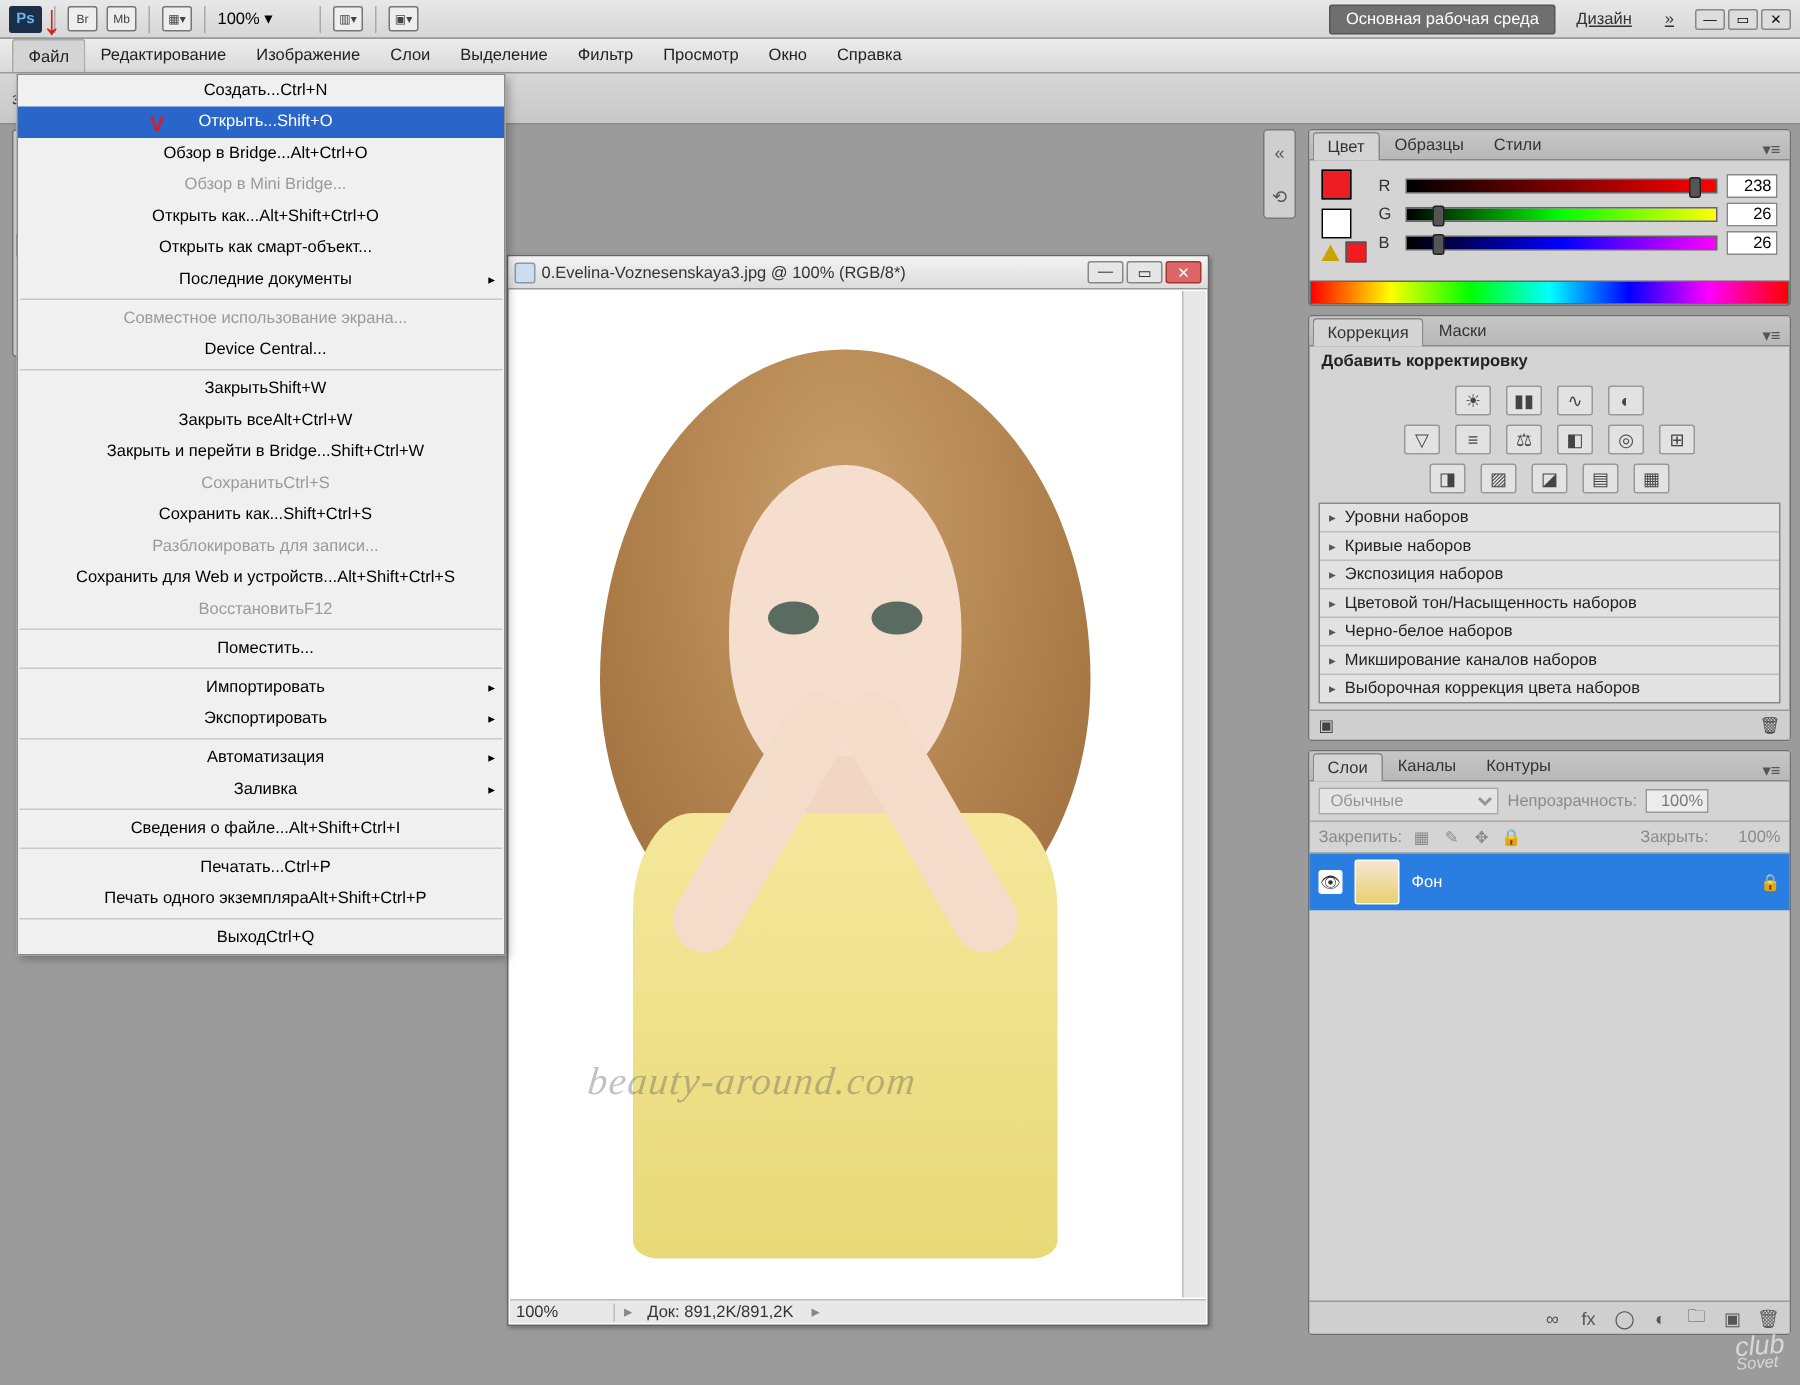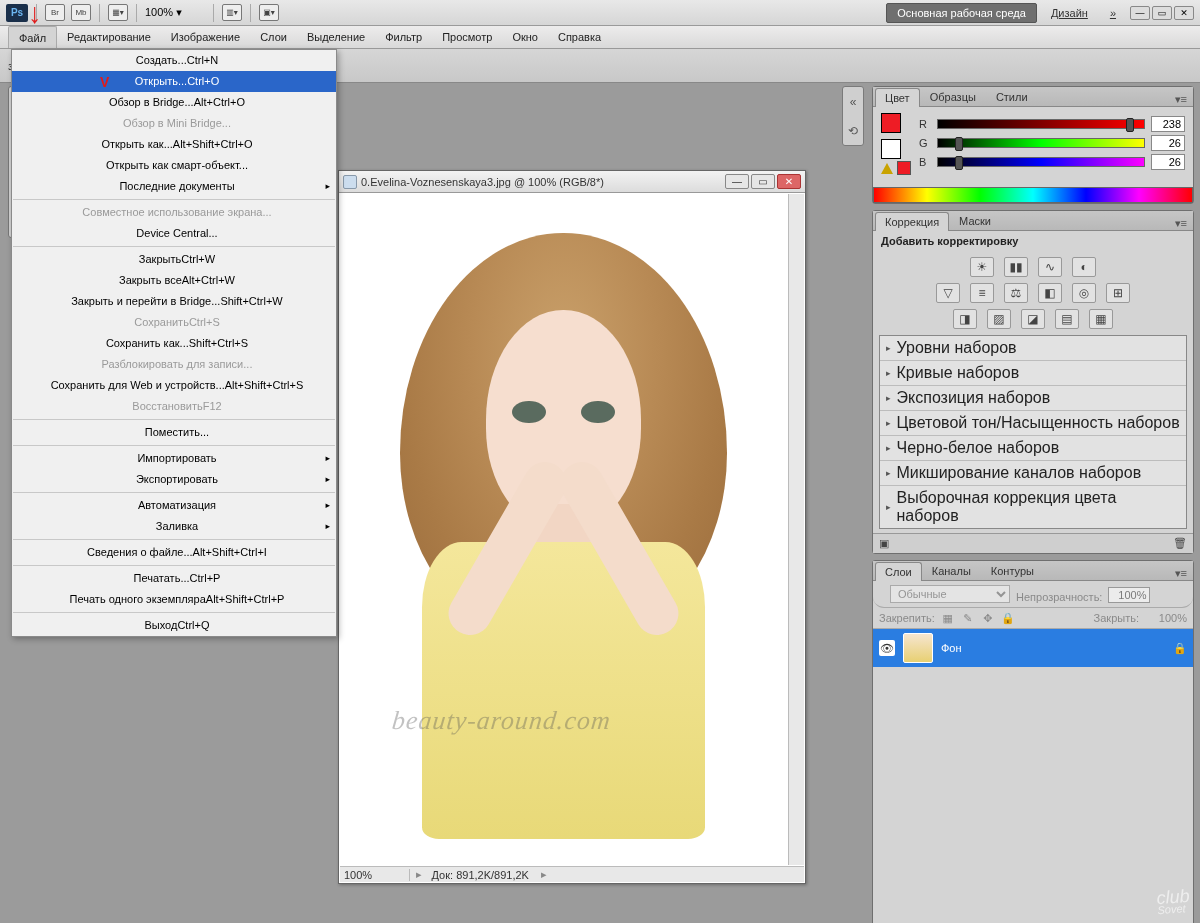--- a/index.html
+++ b/index.html
@@ -91,27 +91,27 @@
 .warn{display:flex;align-items:center;gap:4px;margin-top:2px;}
 .warn .tri{width:0;height:0;border-left:6px solid transparent;border-right:6px solid transparent;border-bottom:11px solid #c9a300;}
 .warn .sq2{width:14px;height:14px;background:#ee1c25;border:1px solid #555;}
 .spectrum{height:16px;margin-top:6px;background:linear-gradient(to right,#f00,#ff0,#0f0,#0ff,#00f,#f0f,#f00);border:1px solid #666;}
 
 
 .adj-title{padding:4px 8px;font-weight:bold;color:#222;font-size:11px;}
 .adj-icons{display:flex;justify-content:center;gap:10px;margin:6px 0;}
 .adj-icons .ai{width:24px;height:20px;background:#e2e2e2;border:1px solid #999;border-radius:2px;display:flex;align-items:center;justify-content:center;font-size:12px;color:#444;}
 .preset-list{border:1px solid #888;margin:4px 6px;background:#e2e2e2;}
-.preset-list .pi{display:flex;align-items:center;padding:3px 6px;border-bottom:1px solid #bcbcbc;font-size:16px;color:#222;gap:6px;}
+.preset-list .pi{display:flex;align-items:center;padding:3px 6px;border-bottom:1px solid #bcbcbc;font-size:11px;color:#222;gap:6px;}
 .preset-list .pi:last-child{border-bottom:none;}
 .preset-list .pi::before{content:"▸";font-size:9px;color:#555;}
 .panel .pfoot{height:20px;border-top:1px solid #999;background:#cfcfcf;display:flex;align-items:center;justify-content:space-between;padding:0 6px;font-size:11px;color:#444;}
 
 
-.layers-opts{display:flex;align-items:flex-end;gap:6px;padding:4px 17px;border-bottom:1px solid #aaa;border-radius:11px;}
+.layers-opts{display:flex;align-items:center;gap:6px;padding:4px 6px;border-bottom:1px solid #aaa;}
 .layers-opts select,.layers-opts .inp{background:#ececec;border:1px solid #999;font-size:11px;padding:1px 3px;color:#7a7a7a;}
 .layers-opts .lbl{color:#8a8a8a;font-size:11px;}
 .layers-lock{display:flex;align-items:center;gap:6px;padding:3px 6px;border-bottom:1px solid #aaa;color:#8a8a8a;font-size:11px;}
 .layers-lock .lic{width:14px;height:14px;display:inline-flex;align-items:center;justify-content:center;}
 .layer-row{display:flex;align-items:center;background:#2a7de1;color:#fff;padding:4px 6px;gap:8px;}
 .layer-row .eye{width:16px;height:16px;background:#fff;border-radius:2px;display:flex;align-items:center;justify-content:center;color:#333;font-size:11px;}
 .layer-row .thumb{width:30px;height:30px;background:linear-gradient(#f6e5d0,#e8d072);border:1px solid #fff;border-radius:2px;}
 .layer-row .lock{margin-left:auto;color:#fff;}
 .layers-fill{height:260px;background:#d4d4d4;}
 .layers-foot{height:22px;border-top:1px solid #999;background:#cfcfcf;display:flex;align-items:center;justify-content:flex-end;gap:8px;padding:0 6px;color:#555;}
@@ -195,21 +195,21 @@
   <div class="tool">▢</div>
 </div>
 
 <div class="dropdown" id="file-dd">
     <div class="ditem">
       <span>Создать...</span>
       <span>Ctrl+N</span>
     </div>
     <div class="ditem hl">
       <span>Открыть...</span>
-      <span>Ctrl+O</span>
+      <span>Shift+O</span>
     </div>
     <div class="ditem">
       <span>Обзор в Bridge...</span>
       <span>Alt+Ctrl+O</span>
     </div>
     <div class="ditem disabled">
       <span>Обзор в Mini Bridge...</span>
     </div>
     <div class="ditem">
       <span>Открыть как...</span>
@@ -224,21 +224,21 @@
     <div class="dsep"></div>
     <div class="ditem disabled">
       <span>Совместное использование экрана...</span>
     </div>
     <div class="ditem">
       <span>Device Central...</span>
     </div>
     <div class="dsep"></div>
     <div class="ditem">
       <span>Закрыть</span>
-      <span>Ctrl+W</span>
+      <span>Shift+W</span>
     </div>
     <div class="ditem">
       <span>Закрыть все</span>
       <span>Alt+Ctrl+W</span>
     </div>
     <div class="ditem">
       <span>Закрыть и перейти в Bridge...</span>
       <span>Shift+Ctrl+W</span>
     </div>
     <div class="ditem disabled">

